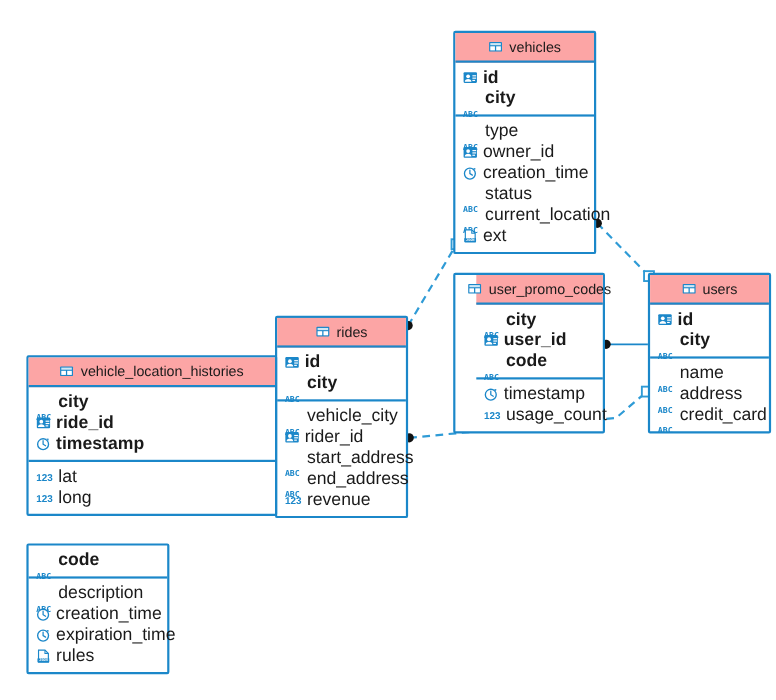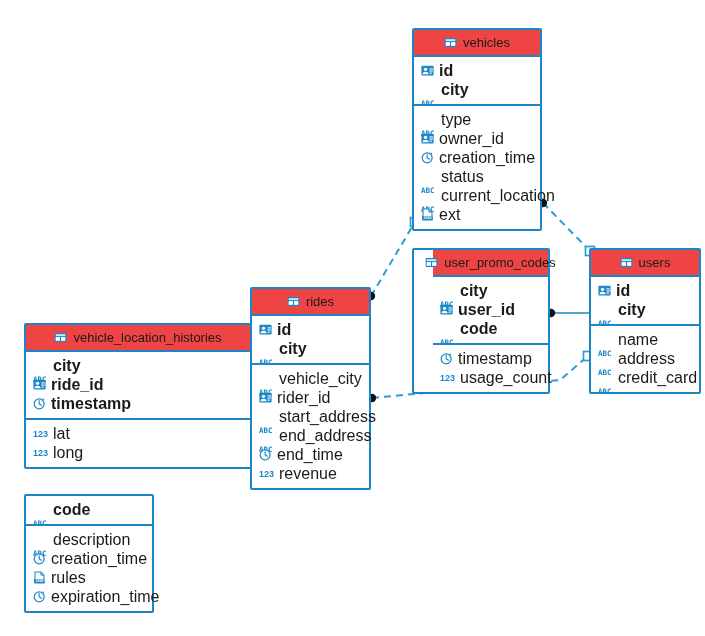--- a/index.html
+++ b/index.html
@@ -19,21 +19,21 @@
     background:#ffffff;
     border:2px solid #1b87c9;
     border-radius:2px;
   }
   .tbl-title{
     height:25px;
     display:flex;align-items:center;justify-content:center;
     gap:6px;
     border-bottom:2px solid #1b87c9;
     padding:0 6px;
-    background:#ef4444;
+    background:#fca5a5;
   }
   .tbl-title .t-label{
     font-size:13px;color:#1a1a1a;font-weight:400;white-space:nowrap;
   }
   .sec{padding:4px 0 5px 0;}
   .sec + .sec{border-top:2px solid #1b87c9;}
   .row{
     display:flex;align-items:center;gap:5px;
     height:19px;
     padding:0 7px;
@@ -316,30 +316,20 @@
         </div>
         <div class="row">
           <span class="ic-abc">ABC</span>
           <span class="f-label">start_address</span>
         </div>
         <div class="row">
           <span class="ic-abc">ABC</span>
           <span class="f-label">end_address</span>
         </div>
         <div class="row">
-          <span class="ic">
-            <svg viewBox="0 0 16 16">
-              <circle cx="7.6" cy="8.4" r="6.1" fill="#ffffff" stroke="#1b87c9" stroke-width="1.5"></circle>
-              <path d="M7.6 4.5 V8.4 L10.4 10.1" fill="none" stroke="#1b87c9" stroke-width="1.4" stroke-linecap="round"></path>
-              <path d="M11.3 2.1 l2.6 0.2 -0.6 2.4z" fill="#1b87c9"></path>
-            </svg>
-          </span>
-          <span class="f-label">end_time</span>
-        </div>
-        <div class="row">
           <span class="ic-123">123</span>
           <span class="f-label">revenue</span>
         </div>
       </div>
     </div>
     <div class="table-node" style="left: 24px; top: 323px; width: 228px;">
       <div class="tbl-title">
         <span class="ic">
           <svg viewBox="0 0 16 16">
             <rect x="0.8" y="2.6" width="14.4" height="10.8" rx="1" fill="#1b87c9"></rect>
@@ -408,33 +398,33 @@
               <circle cx="7.6" cy="8.4" r="6.1" fill="#ffffff" stroke="#1b87c9" stroke-width="1.5"></circle>
               <path d="M7.6 4.5 V8.4 L10.4 10.1" fill="none" stroke="#1b87c9" stroke-width="1.4" stroke-linecap="round"></path>
               <path d="M11.3 2.1 l2.6 0.2 -0.6 2.4z" fill="#1b87c9"></path>
             </svg>
           </span>
           <span class="f-label">creation_time</span>
         </div>
         <div class="row">
           <span class="ic">
             <svg viewBox="0 0 16 16">
+              <circle cx="7.6" cy="8.4" r="6.1" fill="#ffffff" stroke="#1b87c9" stroke-width="1.5"></circle>
+              <path d="M7.6 4.5 V8.4 L10.4 10.1" fill="none" stroke="#1b87c9" stroke-width="1.4" stroke-linecap="round"></path>
+              <path d="M11.3 2.1 l2.6 0.2 -0.6 2.4z" fill="#1b87c9"></path>
+            </svg>
+          </span>
+          <span class="f-label">expiration_time</span>
+        </div>
+        <div class="row">
+          <span class="ic">
+            <svg viewBox="0 0 16 16">
               <path d="M2.5 1.2 h7.2 l3.8 3.8 v9.8 h-11z" fill="#ffffff" stroke="#1b87c9" stroke-width="1.3"></path>
               <path d="M9.7 1.4 v3.6 h3.6" fill="none" stroke="#1b87c9" stroke-width="1.2"></path>
               <rect x="1.3" y="10.3" width="13.2" height="4.6" rx="0.7" fill="#1b87c9"></rect>
               <text x="7.9" y="13.9" font-family="DejaVu Sans Mono, monospace" font-size="4.1" font-weight="bold" fill="#ffffff" text-anchor="middle">JSON</text>
             </svg>
           </span>
           <span class="f-label">rules</span>
         </div>
-        <div class="row">
-          <span class="ic">
-            <svg viewBox="0 0 16 16">
-              <circle cx="7.6" cy="8.4" r="6.1" fill="#ffffff" stroke="#1b87c9" stroke-width="1.5"></circle>
-              <path d="M7.6 4.5 V8.4 L10.4 10.1" fill="none" stroke="#1b87c9" stroke-width="1.4" stroke-linecap="round"></path>
-              <path d="M11.3 2.1 l2.6 0.2 -0.6 2.4z" fill="#1b87c9"></path>
-            </svg>
-          </span>
-          <span class="f-label">expiration_time</span>
-        </div>
       </div>
     </div>
   </div>
 
 </body></html>

